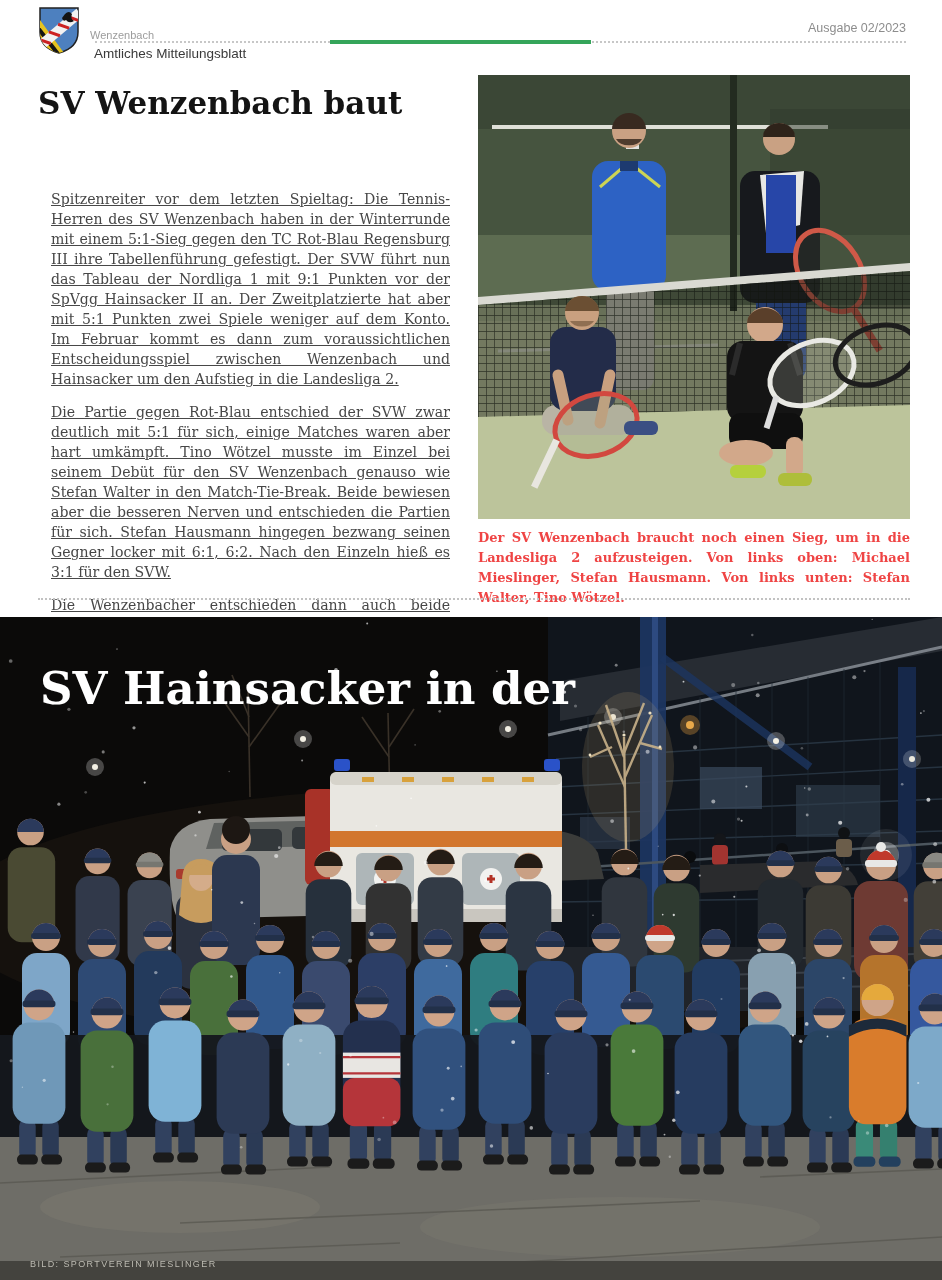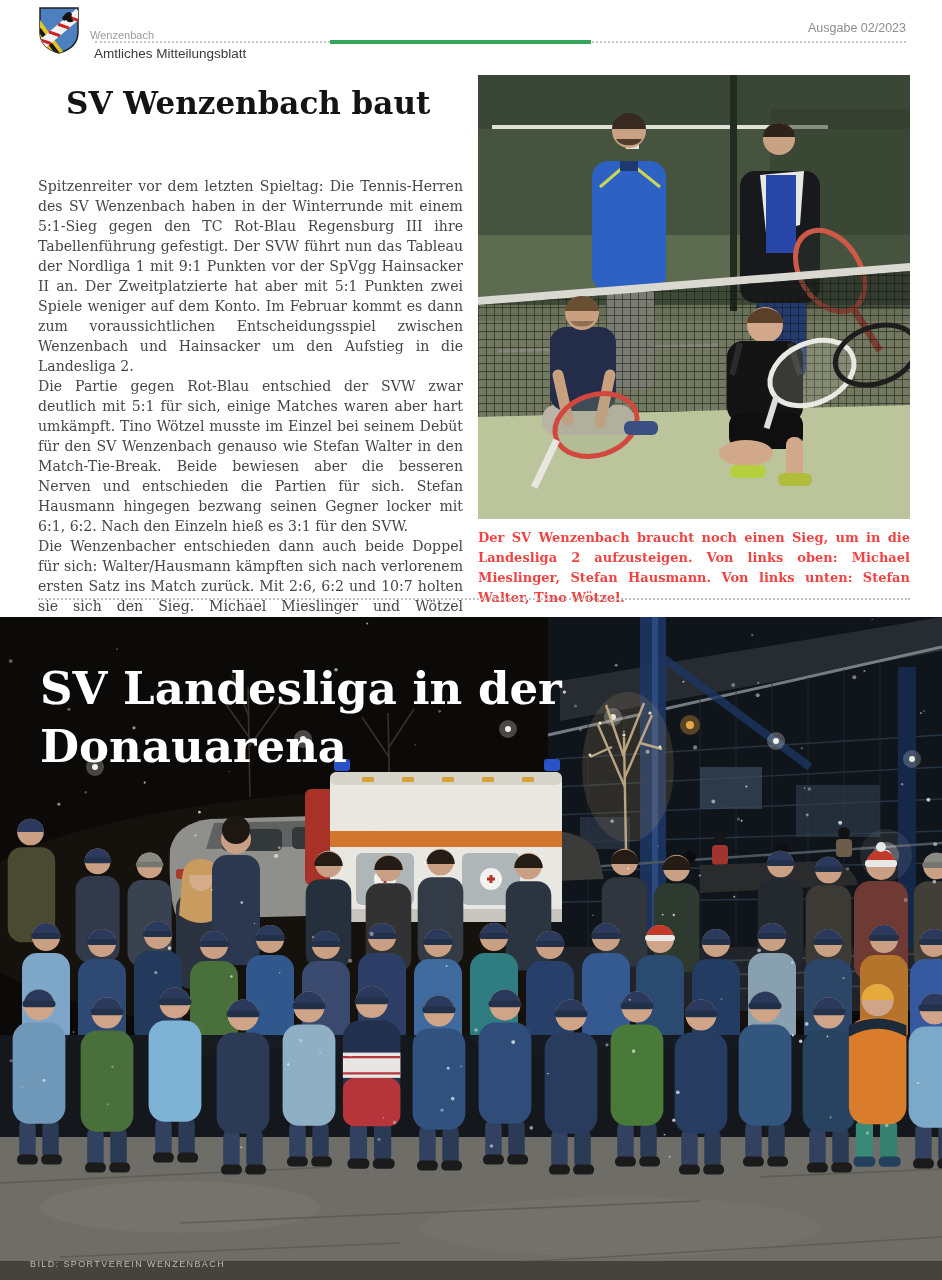--- a/index.html
+++ b/index.html
@@ -15,28 +15,28 @@
   .brand-sub   { position:absolute; left:90px; top:29px; font-size:11px; color:#9c9c9c; }
   .section-title { position:absolute; left:0; right:0; top:15px; text-align:center;
     font-size:17px; letter-spacing:3.5px; color:#676767; }
   .issue { position:absolute; right:36px; top:21px; font-size:12.5px; color:#8d8d8d; }
   .header-dots { position:absolute; left:95px; right:36px; top:41px; border-top:2px dotted #c7c7c7; }
   .green-bar { position:absolute; left:330px; top:40px; width:261px; height:4px; }
   
   .headline {
     position:absolute; left:38px; top:84px; width:430px;
     font-family:"DejaVu Serif", serif; font-weight:bold;
-    font-size:31px; line-height:39px; color:#141414;margin-left:28px;
+    font-size:31px; line-height:39px; color:#141414;
   }
   .body-copy {
     position:absolute; left:38px; top:176px; width:425px;
     font-family:"DejaVu Serif", serif; font-size:14.1px; line-height:20px;
     text-align:justify; color:#474747;
   }
-  .body-copy p { margin:0; }
+  .body-copy p { margin:13px;text-decoration:underline; }
   .pic-credit {
     text-align:right; font-family:"Liberation Sans", sans-serif;
     font-size:9.5px; letter-spacing:0.8px; color:#8f8f8f; margin-top:-14px;
   }
   .photo1 { position:absolute; left:478px; top:75px; width:432px; height:444px; overflow:hidden; background:#4b5a45; }
   .caption {
     position:absolute; left:478px; top:528px; width:432px;
     font-family:"DejaVu Serif", serif; font-weight:bold;
     font-size:13px; line-height:20px; color:#ef4444; text-align:justify;
   }
@@ -181,24 +181,23 @@
         </g>
       </g>
     </svg>
   </div>
 
   <div class="caption">Der SV Wenzenbach braucht noch einen Sieg, um in die Landesliga 2 aufzusteigen. Von links oben: Michael Mieslinger, Stefan Hausmann. Von links unten: Stefan Walter, Tino Wötzel.</div>
 
   <div class="separator"></div>
 
   <h2 class="headline2">
-    <span class="tline">SV Landesliga in der</span>
-    <span class="tline">Donauarena</span>
+    <span class="tline">SV Hainsacker in der</span>
   </h2>
-  <div class="credit2">BILD: SPORTVEREIN WENZENBACH</div>
+  <div class="credit2">BILD: SPORTVEREIN MIESLINGER</div>
 
   <div class="photo2">
     <svg width="942" height="663" viewBox="0 0 942 663">
       <defs>
         <g id="pb">
           <rect x="6" y="36" width="48" height="94" rx="15" fill="currentColor"></rect>
           <circle cx="30" cy="20" r="14" fill="#c9a084"></circle>
           <path d="M16,20 a14,14 0 0 1 28,0 z" fill="#2b3a5c"></path>
           <rect x="15" y="16" width="30" height="6" rx="3" fill="#223049"></rect>
         </g>

